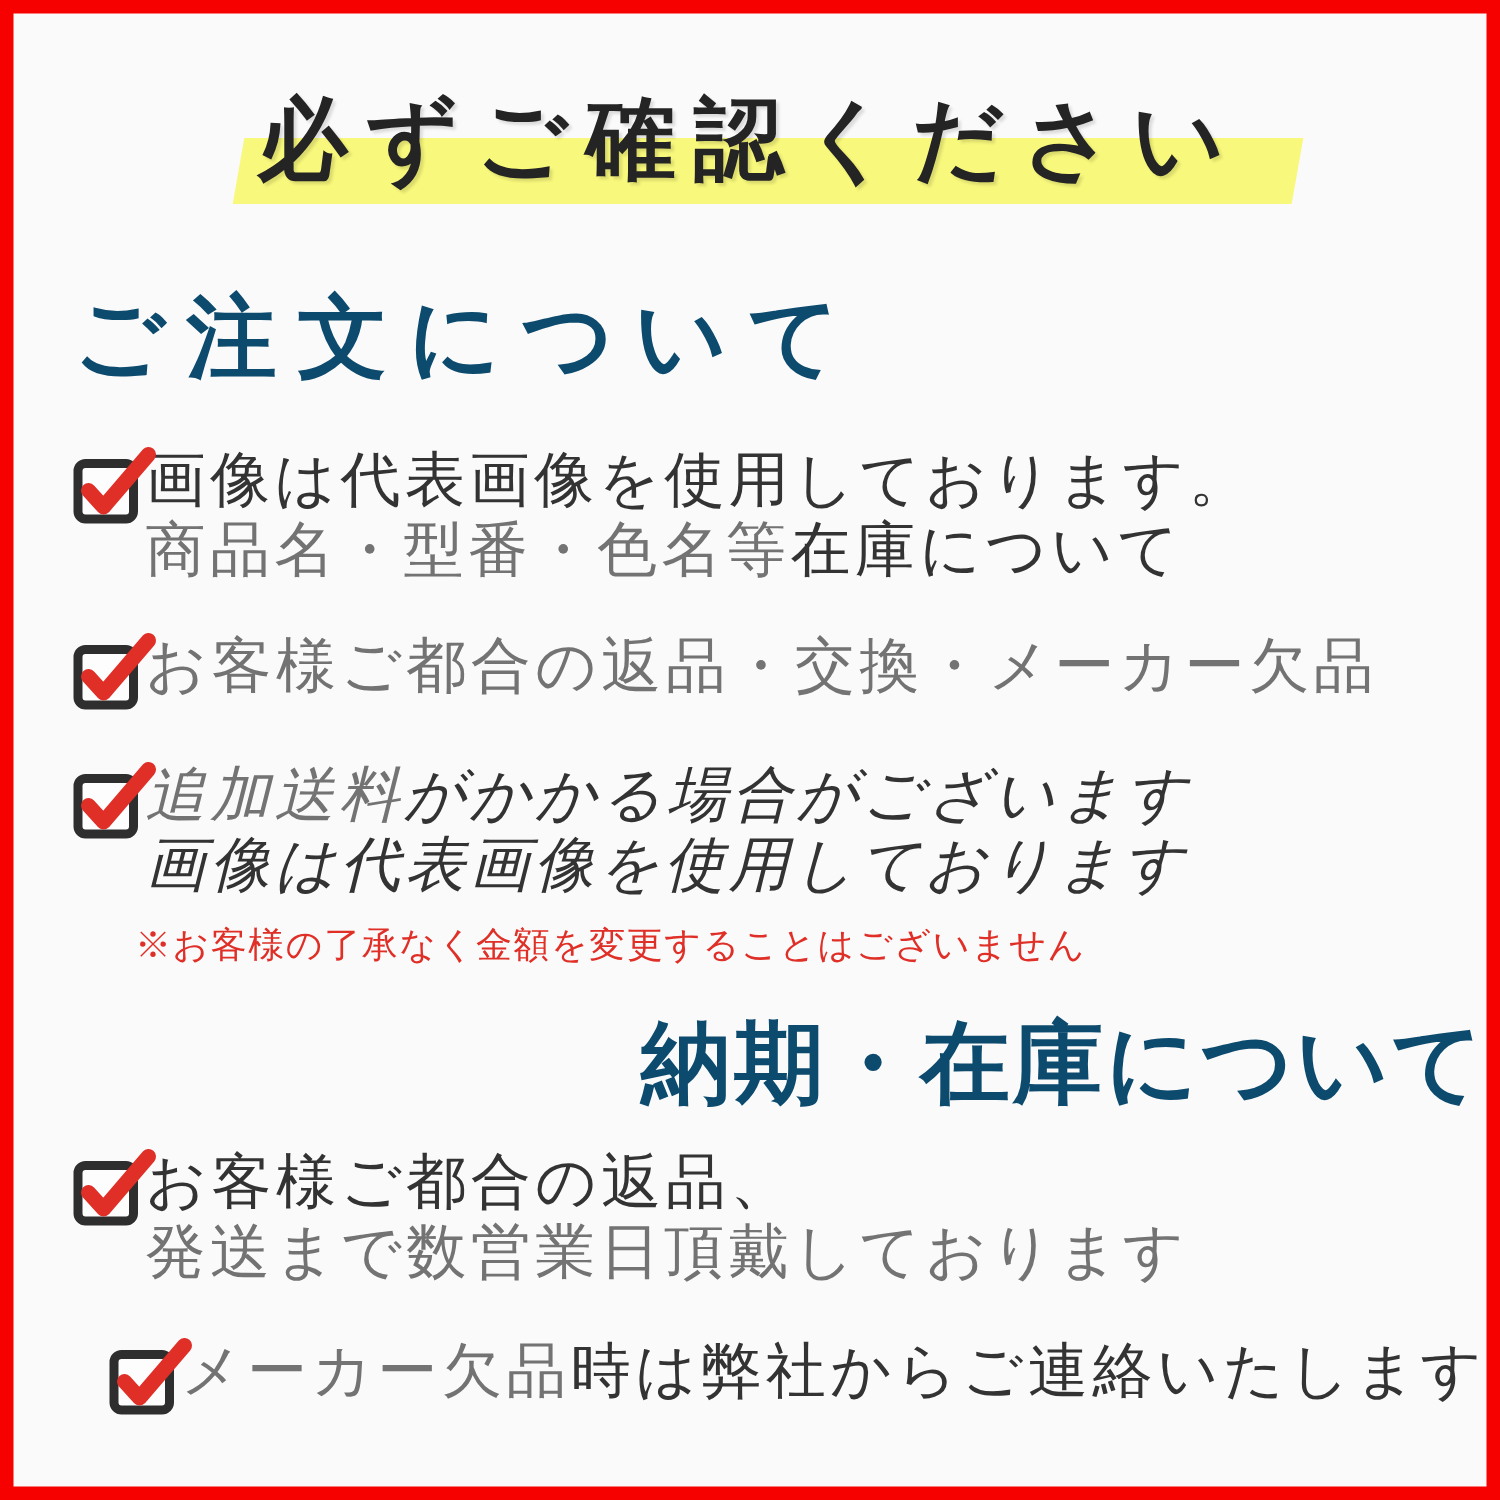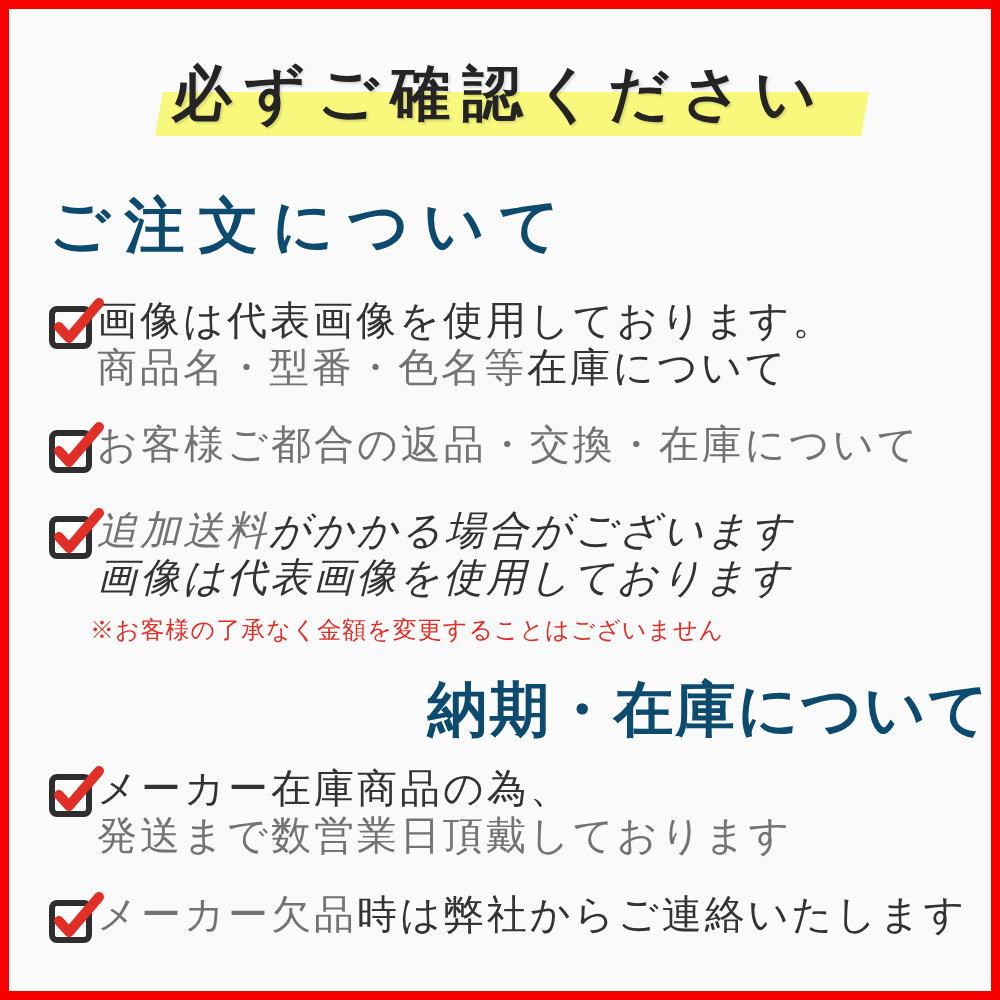--- a/index.html
+++ b/index.html
@@ -39,21 +39,21 @@
     color: #0c4a6e; line-height: 1.25; white-space: nowrap;
   }
   .section-heading.wide { letter-spacing: 14px; margin-top: 45px; }
   .section-heading.narrow { letter-spacing: 2px; margin-top: 26px; text-align: right; }
   
   .item { display: flex; align-items: flex-start; }
   .item.m1 { margin-top: 34px; }
   .item.m2 { margin-top: 30px; }
   .item.m3 { margin-top: 36px; font-style: italic; }
   .item.m4 { margin-top: 18px; }
-  .item.m5 { margin-top: 32px; }
+  .item.m5 { margin-top: 32px; justify-content: flex-end; }
   .checkbox {
     flex: 0 0 48px; width: 48px; height: 50px;
     position: relative; top: 3px;
   }
   .checkbox svg { overflow: visible; display: block; }
   .item-text {
     font-size: 40px; color: #333333;
     letter-spacing: 3px; line-height: 47px;
     white-space: nowrap;
   }
@@ -93,21 +93,21 @@
     </div>
 
     <div class="item m2">
       <span class="checkbox">
         <svg width="48" height="50" viewBox="0 0 48 50" aria-hidden="true">
           <rect x="3" y="9" width="37" height="37" rx="5" fill="#fdfdfd" stroke="#2e2e2e" stroke-width="6"></rect>
           <path d="M10 27 L20 38 L50 3" fill="none" stroke="#df2f27" stroke-width="10" stroke-linecap="round" stroke-linejoin="round"></path>
         </svg>
       </span>
       <div class="item-text">
-        <div class="line"><span class="red">お客様ご都合の返品・交換・在庫について</span></div>
+        <div class="line"><span class="red">お客様ご都合の返品・交換・メーカー欠品</span></div>
       </div>
     </div>
 
     <div class="item m3">
       <span class="checkbox">
         <svg width="48" height="50" viewBox="0 0 48 50" aria-hidden="true">
           <rect x="3" y="9" width="37" height="37" rx="5" fill="#fdfdfd" stroke="#2e2e2e" stroke-width="6"></rect>
           <path d="M10 27 L20 38 L50 3" fill="none" stroke="#df2f27" stroke-width="10" stroke-linecap="round" stroke-linejoin="round"></path>
         </svg>
       </span>
@@ -124,21 +124,21 @@
     <h2 class="section-heading narrow">納期・在庫について</h2>
 
     <div class="item m4">
       <span class="checkbox">
         <svg width="48" height="50" viewBox="0 0 48 50" aria-hidden="true">
           <rect x="3" y="9" width="37" height="37" rx="5" fill="#fdfdfd" stroke="#2e2e2e" stroke-width="6"></rect>
           <path d="M10 27 L20 38 L50 3" fill="none" stroke="#df2f27" stroke-width="10" stroke-linecap="round" stroke-linejoin="round"></path>
         </svg>
       </span>
       <div class="item-text">
-        <div class="line"><span class="dark">メーカー在庫商品の為、</span></div>
+        <div class="line"><span class="dark">お客様ご都合の返品、</span></div>
         <div class="line"><span class="red">発送まで数営業日頂戴しております</span></div>
       </div>
     </div>
 
     <div class="item m5">
       <span class="checkbox">
         <svg width="48" height="50" viewBox="0 0 48 50" aria-hidden="true">
           <rect x="3" y="9" width="37" height="37" rx="5" fill="#fdfdfd" stroke="#2e2e2e" stroke-width="6"></rect>
           <path d="M10 27 L20 38 L50 3" fill="none" stroke="#df2f27" stroke-width="10" stroke-linecap="round" stroke-linejoin="round"></path>
         </svg>

